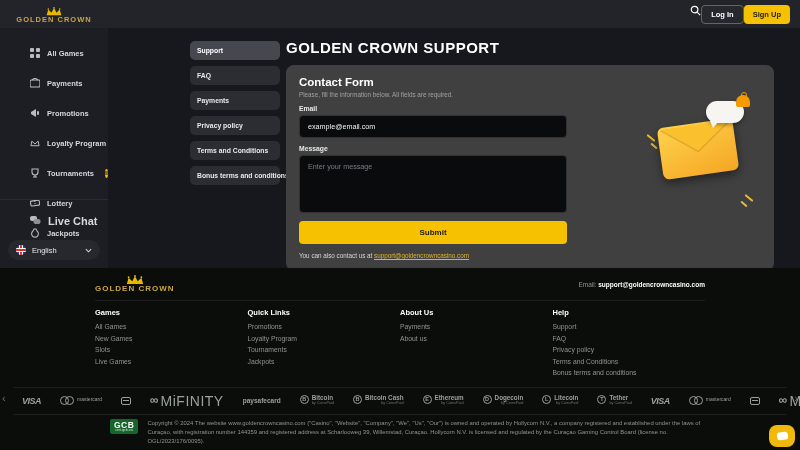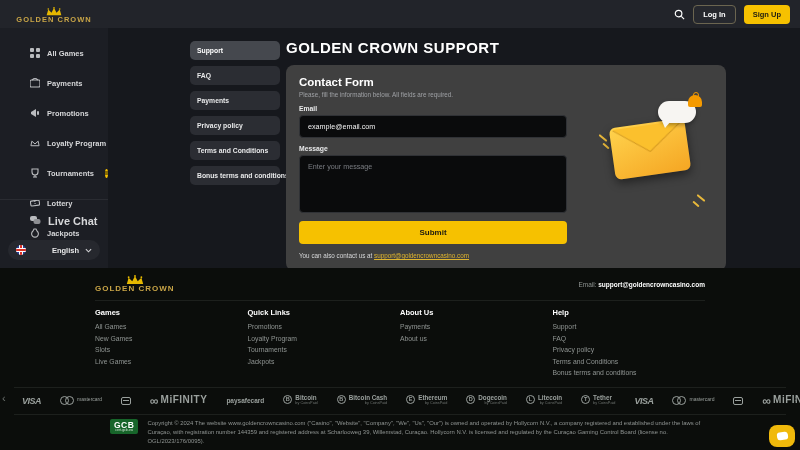--- a/index.html
+++ b/index.html
@@ -5,51 +5,51 @@
   * { margin:0; padding:0; box-sizing:border-box; }
   html,body { width:800px; height:450px; overflow:hidden; }
   body { font-family:"Liberation Sans", sans-serif; background:#16181d; position:relative; color:#e8e9ea; }
 
   
   .header { position:absolute; top:0; left:0; width:800px; height:28px; background:#22242a;
             display:flex; align-items:center; justify-content:space-between; z-index:5; }
   .logo-block { width:108px; display:flex; flex-direction:column; align-items:center; justify-content:center; padding-top:2px; }
   .logo-block svg { display:block; }
   .logo-text { color:#c9a547; font-size:7.5px; font-weight:bold; letter-spacing:1px; margin-top:-1px; }
-  .header-right { display:flex; align-items:center; gap:8px; padding-right:10px; }
+  .header-right { display:flex; align-items:flex-start; padding-right:10px; }
   .search-btn { background:none; border:none; cursor:pointer; display:flex; }
   .btn-login { background:#26282e; color:#fff; border:1px solid #6b6550; border-radius:4px;
                font-size:7.5px; font-weight:bold; padding:4px 9px; }
   .btn-signup { background:#f6c100; color:#1d1b10; border:none; border-radius:4px;
                 font-size:7.5px; font-weight:bold; padding:5px 9px; }
 
   
   .sidebar { position:absolute; top:28px; left:0; width:108px; height:240px; background:#1c1e24; padding-top:10px; }
   .side-item { display:flex; align-items:center; gap:7px; padding:6px 0 6px 30px; cursor:pointer; position:relative; }
   .side-item .slabel { font-size:7.5px; font-weight:bold; color:#d6d7d9; white-space:nowrap; }
   .badge { width:9px; height:9px; border-radius:50%; background:radial-gradient(circle at 50% 45%, #8a6d00 0 2px, #f6c100 2px);
            margin-left:4px; }
   .side-bottom { position:absolute; bottom:0; left:0; width:108px; border-top:1px solid #2a2c32; padding:6px 8px 8px 8px; }
   .livechat { display:flex; align-items:center; gap:7px; padding:6px 0 6px 22px; cursor:pointer; }
   .livechat .slabel { font-size:11px; font-weight:bold; color:#d6d7d9; }
   .lang-pill { margin-top:4px; background:#26282e; border-radius:12px; height:20px; display:flex; align-items:center;
                gap:6px; padding:0 8px; cursor:pointer; }
   .flag { width:10px; height:10px; border-radius:50%; background:#2b3f8f; position:relative; overflow:hidden; flex:none; }
   .flag:before { content:""; position:absolute; left:4px; top:0; width:2px; height:10px; background:#d93025; box-shadow:0 0 0 1px #fff; }
   .flag:after { content:""; position:absolute; left:0; top:4px; width:10px; height:2px; background:#d93025; box-shadow:0 0 0 1px #fff; }
-  .lang-pill .slabel { font-size:7.5px; font-weight:bold; color:#e8e9ea; flex:1;text-align:right; }
+  .lang-pill .slabel { font-size:7.5px; font-weight:normal; color:#e8e9ea; flex:1; }
 
   
   .main { position:absolute; top:28px; left:108px; width:692px; height:240px; background:#16181d; }
   .support-nav { position:absolute; left:82px; top:13px; width:90px; display:flex; flex-direction:column; gap:6px; }
   .snav { background:#2b2d33; color:#e8e9ea; border:none; border-radius:5px; font-size:6.8px; font-weight:bold;
           text-align:left; padding:6px 7px; cursor:pointer; font-family:"Liberation Sans", sans-serif; white-space:nowrap; }
   .snav.active { background:#45484e; color:#ffffff; }
 
-  .content { position:absolute; left:178px; top:11px; width:440px; }
+  .content { position:absolute; left:178px; top:11px; width:488px; }
   .page-title { color:#ffffff; font-size:15px; font-weight:bold; letter-spacing:.5px; }
   .card { margin-top:9px; background:#404040; border-radius:8px; padding:11px 13px 12px 13px; position:relative; min-height:170px; }
   .card h2 { color:#fff; font-size:11.5px; font-weight:bold; }
   .card .sub { color:#9fa1a5; font-size:6.3px; margin-top:3px; }
   .form { width:268px; }
   .field-label { display:block; color:#e8e9ea; font-size:6.8px; font-weight:bold; margin:7px 0 3px 0; }
   .tinput { width:100%; background:#0a0b0c; border:1px solid #303236; border-radius:4px; color:#f2f2f2;
             font-size:7.2px; padding:6px 8px; font-family:"Liberation Sans", sans-serif; }
   textarea.tinput { height:58px; resize:none; }
   .tinput::placeholder { color:#7a7d82; }
@@ -99,21 +99,21 @@
   .car-track { display:flex; align-items:center; gap:19px; margin-left:8px; white-space:nowrap; }
   .pay-item { display:flex; gap:3px; color:#9aa09d; flex:none; }
   .pay-visa { font-size:9px; font-weight:bold; font-style:italic; letter-spacing:-.5px; }
   .mc-circles { position:relative; width:14px; height:9px; }
   .mc-circles i { position:absolute; top:0; width:9px; height:9px; border-radius:50%; border:1px solid #9aa09d; }
   .mc-circles i:first-child { left:0; } .mc-circles i:last-child { left:5px; }
   .pay-mc-label { font-size:5px; }
   .cardchip { width:10px; height:8px; border:1px solid #9aa09d; border-radius:2px; position:relative; }
   .cardchip:before { content:""; position:absolute; left:1px; top:2px; width:6px; height:1px; background:#9aa09d; }
   .pay-mif-inf { font-size:12px; font-weight:bold; letter-spacing:-1px; }
-  .pay-mif { font-size:10px; font-weight:bold; letter-spacing:.5px; }
+  .pay-mif { font-size:14px; font-weight:normal; letter-spacing:.5px; }
   .pay-paysafe { font-size:6.5px; font-weight:bold; }
   .coin { width:9px; height:9px; border-radius:50%; border:1px solid #9aa09d; font-size:5.5px; font-weight:bold;
           display:flex; align-items:center; justify-content:center; color:#9aa09d; flex:none; }
   .crypto-txt { display:flex; flex-direction:column; line-height:1; }
   .crypto-label { font-size:6.3px; font-weight:bold; }
   .crypto-sub { font-size:3.8px; color:#6d726f; margin-top:1px; align-self:flex-end; }
 
   .f-bottomrow { display:flex; align-items:flex-start; gap:9px; margin:4px 95px 0 110px; }
   .gcb { background:#17652a; border-radius:2px; padding:2px 4px 1px 4px; text-align:center; flex:none; cursor:pointer; }
   .gcb .g1 { color:#fff; font-weight:bold; font-size:8.5px; letter-spacing:.5px; line-height:1; }

